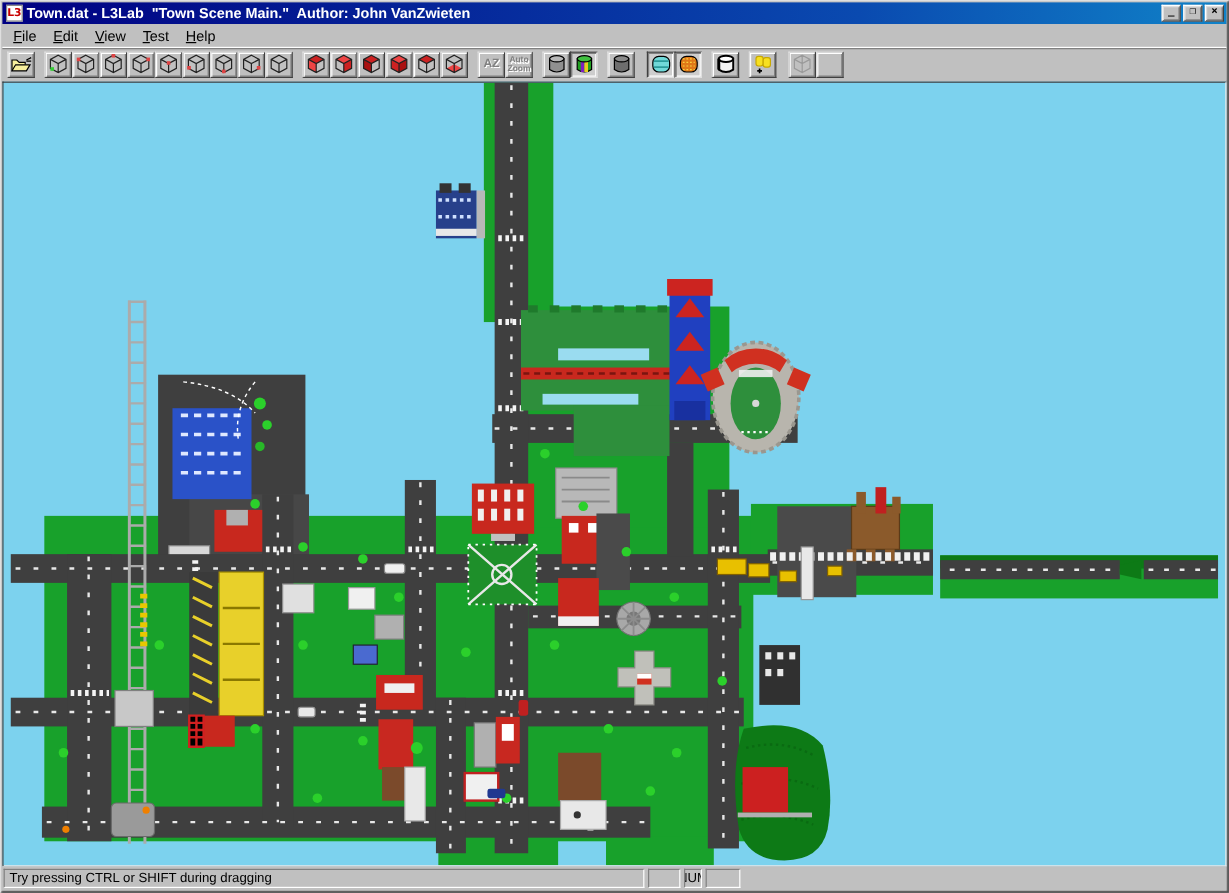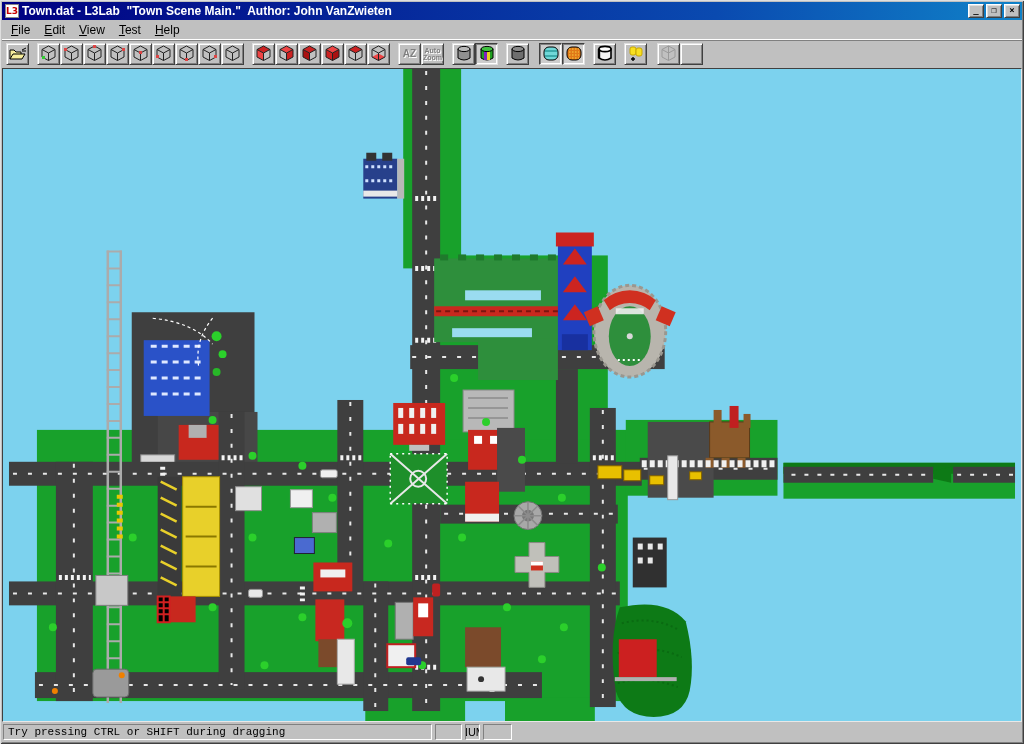--- a/index.html
+++ b/index.html
@@ -38,21 +38,21 @@
   .azoom-label{font-size:7px;line-height:7px;color:#808080;font-weight:bold;text-align:center;text-shadow:1px 1px 0 #fff;}
   
   .viewport{position:absolute;left:2px;top:68px;width:1020px;height:654px;background:#7cd2ee;
     border:1px solid #404040;border-right-color:#e8e8e8;border-bottom-color:#e8e8e8;}
   .viewport svg{display:block;}
   
   .statusbar{position:absolute;left:2px;bottom:2px;right:2px;height:20px;background:#c0c0c0;
     display:flex;align-items:center;gap:3px;padding:2px 2px 2px 1px;font-size:11px;color:#000;}
   .spanel{height:16px;border:1px solid;border-color:#808080 #fff #fff #808080;
     display:flex;align-items:center;padding:0 4px;white-space:nowrap;overflow:hidden;}
-  .sp-msg{width:429px;font-family:Liberation Mono, monospace;} .sp-a{width:27px;} .sp-num{width:15px;justify-content:center;} .sp-b{width:29px;} .sp-stats{flex:1;}
+  .sp-msg{width:534px;} .sp-a{width:27px;} .sp-num{width:15px;justify-content:center;} .sp-b{width:29px;} .sp-stats{flex:1;}
 </style>
 </head>
 <body>
 
 <div class="window">
 
   <div class="titlebar">
     <div class="app-icon">L3</div>
     <div class="title-text">Town.dat - L3Lab  "Town Scene Main."  Author: John VanZwieten</div>
     <div class="win-controls">

